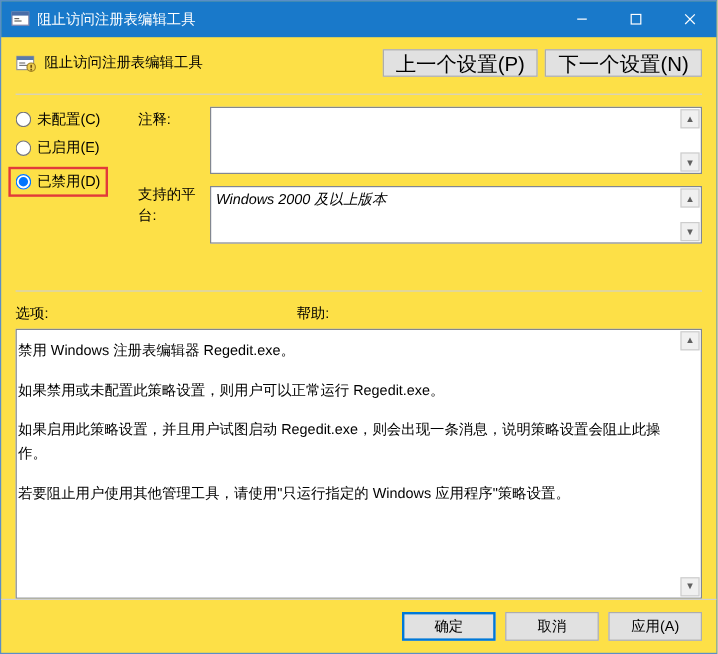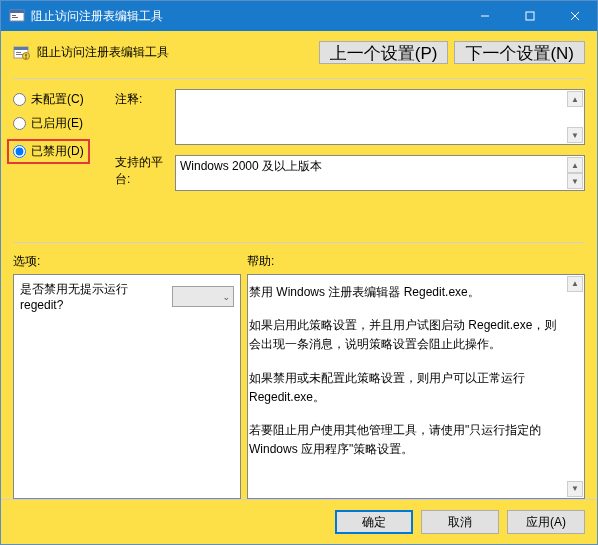--- a/index.html
+++ b/index.html
@@ -25,21 +25,21 @@
     .radio-row { display: flex; align-items: center; margin-bottom: 7px; cursor: pointer; }
     .radio-row input { margin-right: 5px; cursor: pointer; }
     .highlight { border: 2px solid #e23a3a; padding: 2px 4px; margin-left: -6px; margin-bottom: 5px; display: inline-flex; }
     
     .label-col { width: 60px; padding-top: 2px; }
     .label-col > div { margin-bottom: 46px; }
     
     .field-col { flex: 1; }
     .sunken-field { width: 100%; border: 1px solid #828790; position: relative; background: #fff; }
     .comment-field { height: 56px; margin-bottom: 10px; }
-    .platform-field { height: 36px; }
+    .platform-field { height: 48px; font-style: italic; }
     .scroll-arrow { position: absolute; right: 1px; width: 16px; height: 16px; background: #f0f0f0; border: 1px solid #cdcdcd; display: flex; align-items: center; justify-content: center; font-size: 8px; color: #606060; }
     .scroll-arrow.up { top: 1px; }
     .scroll-arrow.down { bottom: 1px; }
     .platform-text { padding: 2px 4px; font-size: 12px; }
     
     .mid-labels { display: flex; margin-bottom: 4px; }
     .opts-label { width: 234px; }
     
     .panels { display: flex; gap: 6px; flex: 1; min-height: 0; }
     .panel { border: 1px solid #828790; position: relative; background: #fff; }
@@ -141,32 +141,24 @@
     </div>
 
     <hr class="divider">
 
     <div class="mid-labels">
       <div class="opts-label">选项:</div>
       <div>帮助:</div>
     </div>
 
     <div class="panels">
-      <div class="panel options-panel">
-        <div class="opt-row">
-          <span class="opt-text">是否禁用无提示运行 regedit?</span>
-          <div class="dropdown">
-            <span class="dropdown-chev">⌄</span>
-          </div>
-        </div>
-      </div>
       <div class="panel help-panel">
         <p>禁用 Windows 注册表编辑器 Regedit.exe。</p>
+        <p>如果禁用或未配置此策略设置，则用户可以正常运行 Regedit.exe。</p>
         <p>如果启用此策略设置，并且用户试图启动 Regedit.exe，则会出现一条消息，说明策略设置会阻止此操作。</p>
-        <p>如果禁用或未配置此策略设置，则用户可以正常运行 Regedit.exe。</p>
         <p>若要阻止用户使用其他管理工具，请使用"只运行指定的 Windows 应用程序"策略设置。</p>
         <div class="scroll-arrow up">▲</div>
         <div class="scroll-arrow down">▼</div>
       </div>
     </div>
   </div>
 
   <div class="footer">
     <button class="default">确定</button>
     <button>取消</button>

